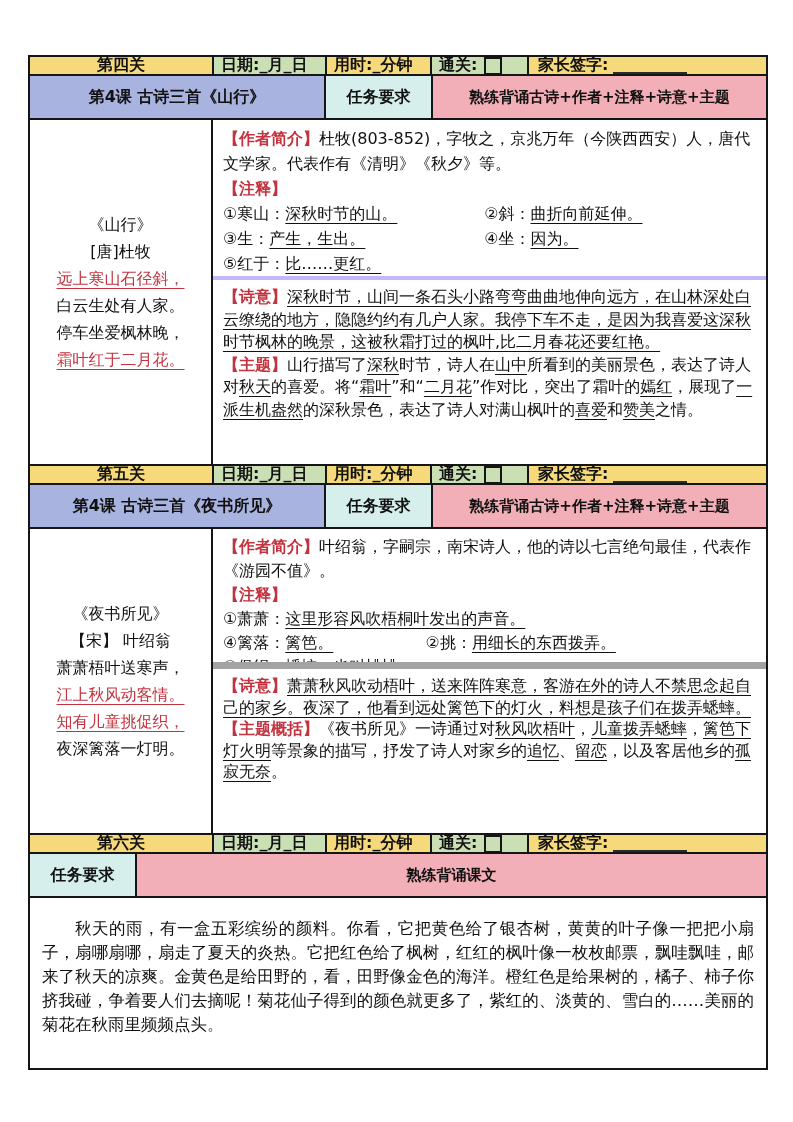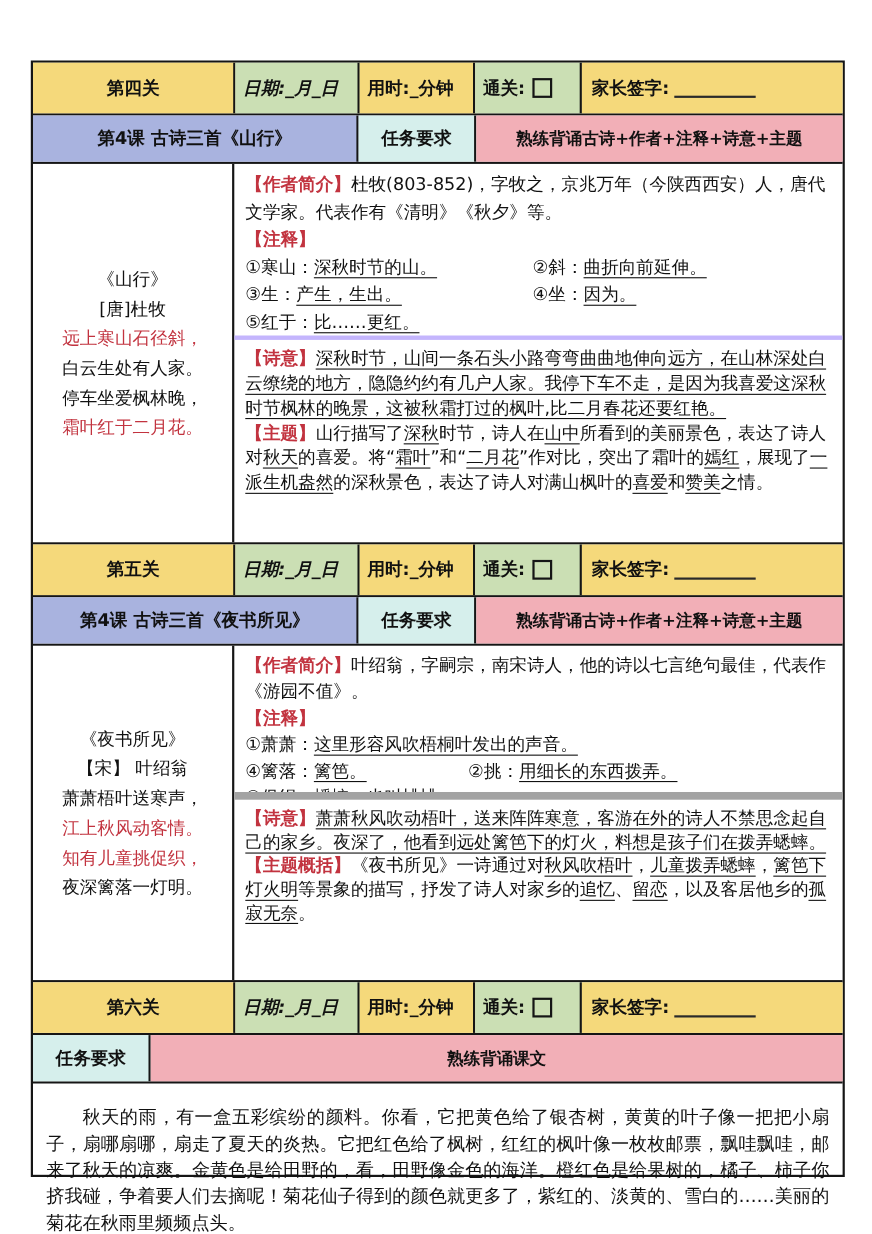--- a/index.html
+++ b/index.html
@@ -13,23 +13,23 @@
     display:flex;flex-direction:column;
   }
   .row{display:flex;box-sizing:border-box;border-bottom:2px solid #151515;flex:0 0 auto;}
   .row.last{border-bottom:none;}
   .cell{
     box-sizing:border-box;border-right:2px solid #151515;
     display:flex;align-items:center;overflow:hidden;
   }
   .cell.cl{border-right:none;align-items:center;}
   
-  .r-level{height:48px;font-weight:bold;font-size:16px;}
+  .r-level{height:19px;font-weight:bold;font-size:16px;}
   .c-lv{flex:0 0 184px;justify-content:center;background:var(--yellow,#f5d97b);}
-  .c-date{flex:0 0 113px;background:var(--green,#cbdfb4);padding-left:7px;font-style:italic;}
+  .c-date{flex:0 0 113px;background:var(--green,#cbdfb4);padding-left:7px;}
   .c-time{flex:0 0 105px;background:var(--yellow,#f5d97b);padding-left:7px;}
   .c-pass{flex:0 0 97px;background:var(--green,#cbdfb4);padding-left:7px;}
   .c-sign{flex:1;background:var(--yellow,#f5d97b);padding-left:9px;}
   .checkbox{width:14px;height:14px;border:2px solid #151515;display:inline-block;margin-left:7px;background:transparent;}
   .sig-line{display:inline-block;width:74px;height:15px;border-bottom:2px solid #2a2a2a;margin-left:5px;}
   
   .r-course{height:44px;font-weight:bold;font-size:16px;}
   .c-title{flex:0 0 296px;justify-content:center;background:var(--lavender,#a9b3df);}
   .c-tasklabel{flex:0 0 107px;justify-content:center;background:var(--cyan,#d6efec);}
   .c-task{flex:1;justify-content:center;background:var(--pink,#f2afb7);font-size:15px;white-space:nowrap;}
@@ -48,21 +48,21 @@
   .sub-bot2{height:180px;line-height:21.5px;}
   
   .r-passage{height:158px;}
   .passage-cell{flex:1;align-items:flex-start;padding:8px 12px;font-size:16.5px;line-height:24px;}
   .passage{ text-indent:2em; text-align:justify; }
   
   .seg-label{color:var(--red,#c2333f);font-weight:bold;}
   .seg-u{text-decoration:underline;text-underline-offset:4px;}
   .seg-p{}
   .line-p{}
-  .line-ru{color:var(--red,#c2333f);text-underline-offset:4px;}
+  .line-ru{color:var(--red,#c2333f);text-decoration:underline;text-underline-offset:4px;}
   .note-row{}
   .note-entry{display:inline-block;}
   .notes-wide .note-row .note-entry:first-child:not(:only-child){min-width:49%;}
   .notes-narrow .note-row .note-entry:first-child:not(:only-child){min-width:38%;}
 </style>
 </head>
 <body>
 
 <div class="sheet">
 

